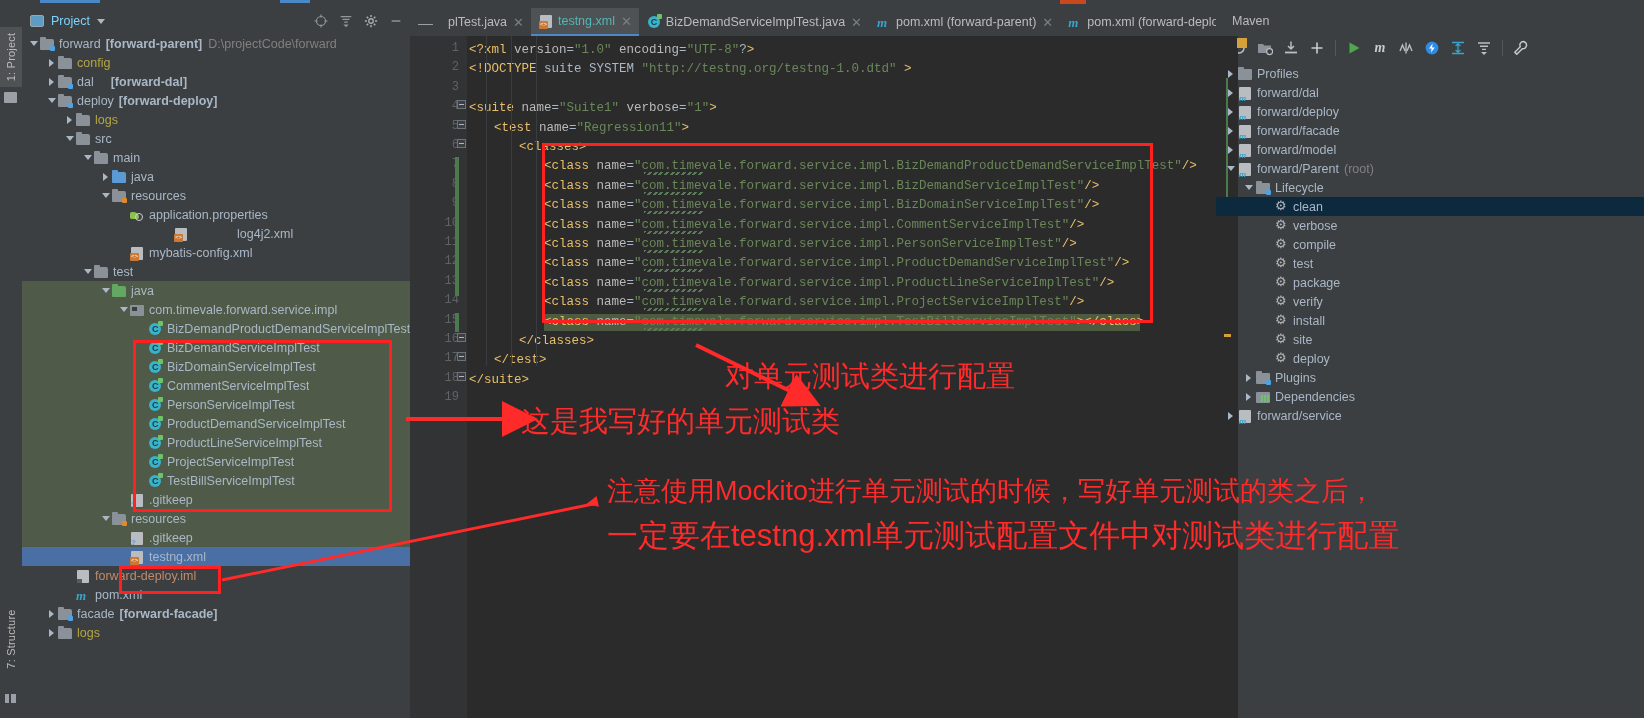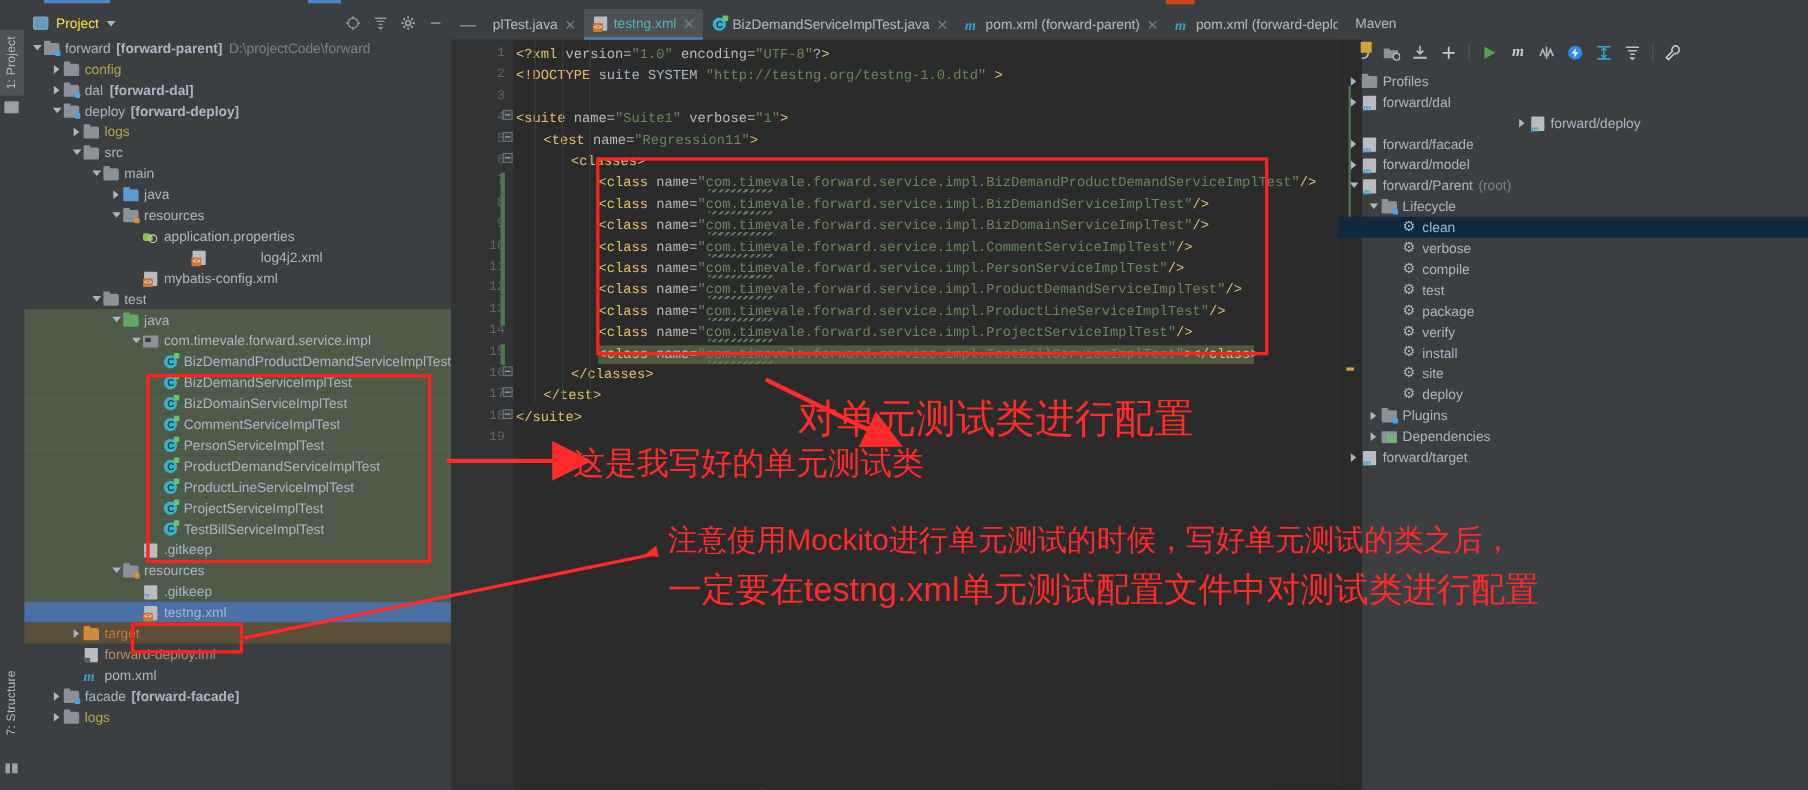--- a/index.html
+++ b/index.html
@@ -29,21 +29,21 @@
     display:flex; align-items:center; justify-content:center;
   }
   #rail-project { top:38px; background:#4e5254; }
   #rail-structure { top:620px; }
   .rail-ico { position:absolute; left:4px; width:13px; height:11px; background:#9aa0a6; border-radius:1px; }
 
   
   #project { left:22px; top:8px; width:388px; height:710px; background:#3c3f41; }
   #project-header { height:26px; background:#3c3f41; display:flex; align-items:center; padding-left:8px; }
   #project-header .pico { width:14px;height:12px;background:#5d9cc4;border:1px solid #9aa7b0;border-radius:2px; }
-  #project-title { color:#fde047; font-size:12.5px; margin-left:7px; }
+  #project-title { color:#7dd3fc; font-size:12.5px; margin-left:7px; }
   #project-header .caret { margin-left:7px; }
   .ph-icons { margin-left:auto; display:flex; align-items:center; gap:11px; padding-right:7px; }
   .ph-ic { width:14px; height:14px; opacity:.78; }
 
   #tree { position:absolute; left:0; top:26px; width:388px; height:684px; overflow:hidden; font-size:12.5px; }
   .tn { position:relative; height:19px; display:flex; align-items:center; white-space:nowrap; color:#a9b7c6; }
   .tn .arrow { width:11px; display:flex; justify-content:center; flex:0 0 11px; }
   .tn .ic { width:16px; height:14px; flex:0 0 16px; margin-right:4px; position:relative; }
   .tn .lbl { overflow:hidden; text-overflow:clip; }
   .tn .sub { color:#808080; margin-left:6px; }
@@ -217,21 +217,21 @@
         <div class="tn" style="padding-left: 24px;">
           <span class="arrow">
             <span class="tri-r"></span>
           </span>
           <span class="ic">
             <span class="f-grey">
               <span class="badge-blue"></span>
             </span>
           </span>
           <span class="lbl">dal</span>
-          <span class="bold" style="margin-left: 6px;">[forward-dal]</span>
+          <span class="bold" style="margin-left: 17px;">[forward-dal]</span>
         </div>
         <div class="tn" style="padding-left: 24px;">
           <span class="arrow">
             <span class="tri-d"></span>
           </span>
           <span class="ic">
             <span class="f-grey">
               <span class="badge-blue"></span>
             </span>
           </span>
@@ -420,29 +420,20 @@
             <span class="ic-git"></span>
           </span>
           <span class="lbl">.gitkeep</span>
         </div>
         <div class="tn sel-blue" style="padding-left: 96px;">
           <span class="arrow"></span>
           <span class="ic">
             <span class="ic-xml"></span>
           </span>
           <span class="lbl">testng.xml</span>
-        </div>
-        <div class="tn brown" style="padding-left: 42px;">
-          <span class="arrow">
-            <span class="tri-r"></span>
-          </span>
-          <span class="ic">
-            <span class="f-orange"></span>
-          </span>
-          <span class="lbl" style="color: rgb(192, 123, 58);">target</span>
         </div>
         <div class="tn" style="padding-left: 42px;">
           <span class="arrow"></span>
           <span class="ic">
             <span class="ic-iml"></span>
           </span>
           <span class="lbl" style="color: rgb(192, 138, 106);">forward-deploy.iml</span>
         </div>
         <div class="tn" style="padding-left: 42px;">
           <span class="arrow"></span>
@@ -646,21 +637,21 @@
         </div>
         <div class="mn" style="padding-left: 8px;">
           <span class="arrow">
             <span class="tri-r"></span>
           </span>
           <span class="ic">
             <span class="mi-maven"></span>
           </span>
           <span>forward/dal</span>
         </div>
-        <div class="mn" style="padding-left: 8px; justify-content: center;">
+        <div class="mn" style="padding-left: 8px;">
           <span class="arrow">
             <span class="tri-r"></span>
           </span>
           <span class="ic">
             <span class="mi-maven"></span>
           </span>
           <span>forward/deploy</span>
         </div>
         <div class="mn" style="padding-left: 8px;">
           <span class="arrow">
@@ -784,21 +775,21 @@
           </span>
           <span>Dependencies</span>
         </div>
         <div class="mn" style="padding-left: 8px;">
           <span class="arrow">
             <span class="tri-r"></span>
           </span>
           <span class="ic">
             <span class="mi-maven"></span>
           </span>
-          <span>forward/target</span>
+          <span>forward/service</span>
         </div>
       </div>
   </div>
 
   <div id="overlay">
     <div class="redbox" style="left:133px; top:340px; width:259px; height:172px;"></div>
     <div class="redbox" style="left:119px; top:566px; width:102px; height:28px;"></div>
     <div class="redbox" style="left:542px; top:143px; width:611px; height:180px;"></div>
 
     <svg style="position:absolute;left:0;top:0;width:1644px;height:718px;">
@@ -807,18 +798,18 @@
           <path d="M0,0 L9,4.5 L0,9 z" fill="#ff2a2a"></path>
         </marker>
       </defs>
       <line x1="696" y1="345" x2="792" y2="392" stroke="#ff2a2a" stroke-width="4" marker-end="url(#ah)"></line>
       <line x1="406" y1="419" x2="506" y2="419" stroke="#ff2a2a" stroke-width="4" marker-end="url(#ah)"></line>
       <line x1="1250" y1="552" x2="600" y2="508" stroke="#ff2a2a" stroke-width="0"></line>
       <line x1="222" y1="580" x2="598" y2="503" stroke="#ff2a2a" stroke-width="3"></line>
       <path d="M598 503 L586 498 L586 509 z" fill="#ff2a2a" transform="rotate(168 592 503)"></path>
     </svg>
 
-    <div class="ann" style="left:725px; top:357px; font-size:36px;">对单元测试类进行配置</div>
+    <div class="ann" style="left:725px; top:357px; font-size:29px;">对单元测试类进行配置</div>
     <div class="ann" style="left:521px; top:402px; font-size:29px;">这是我写好的单元测试类</div>
     <div class="ann" style="left:607px; top:473px; font-size:27px;">注意使用Mockito进行单元测试的时候，写好单元测试的类之后，</div>
     <div class="ann" style="left:607px; top:515px; font-size:31px;">一定要在testng.xml单元测试配置文件中对测试类进行配置</div>
   </div>
 </div>
 
 </body></html>

